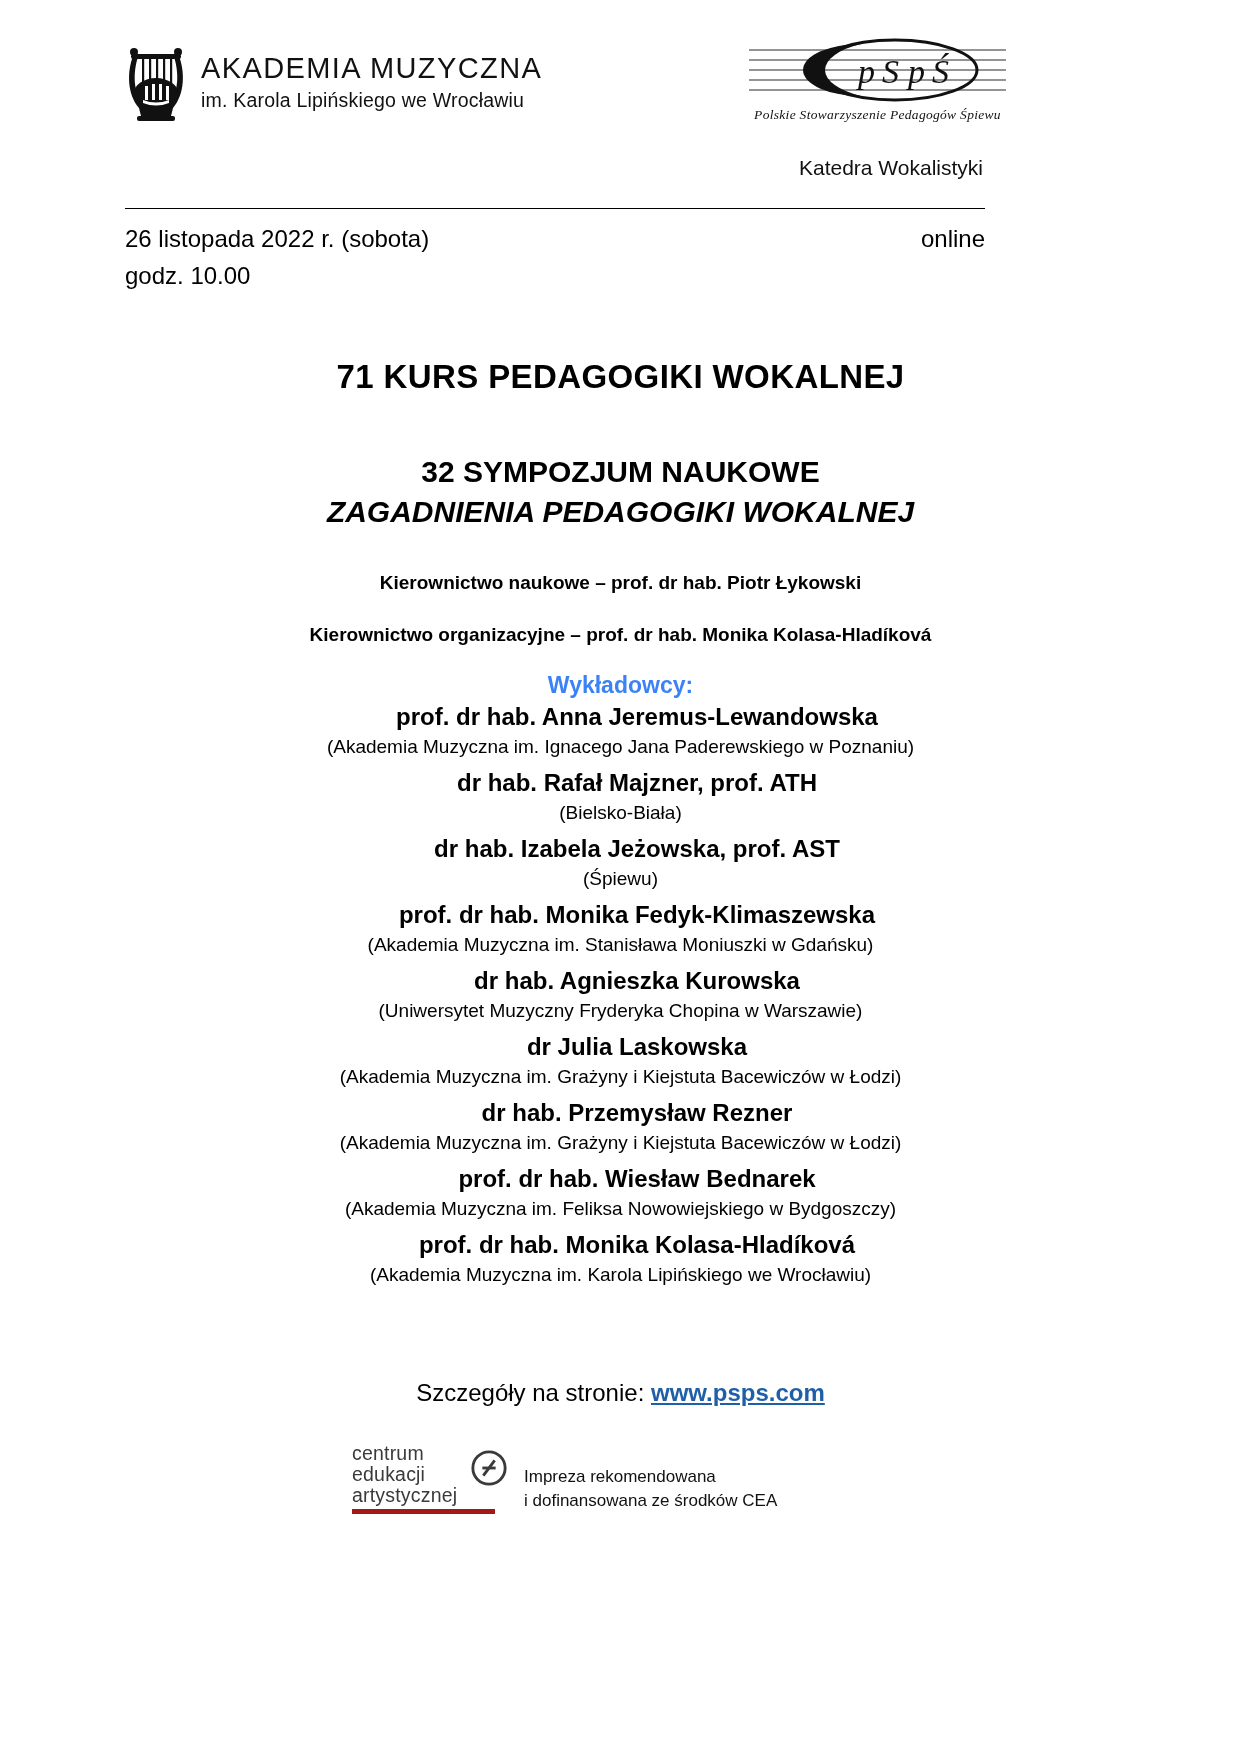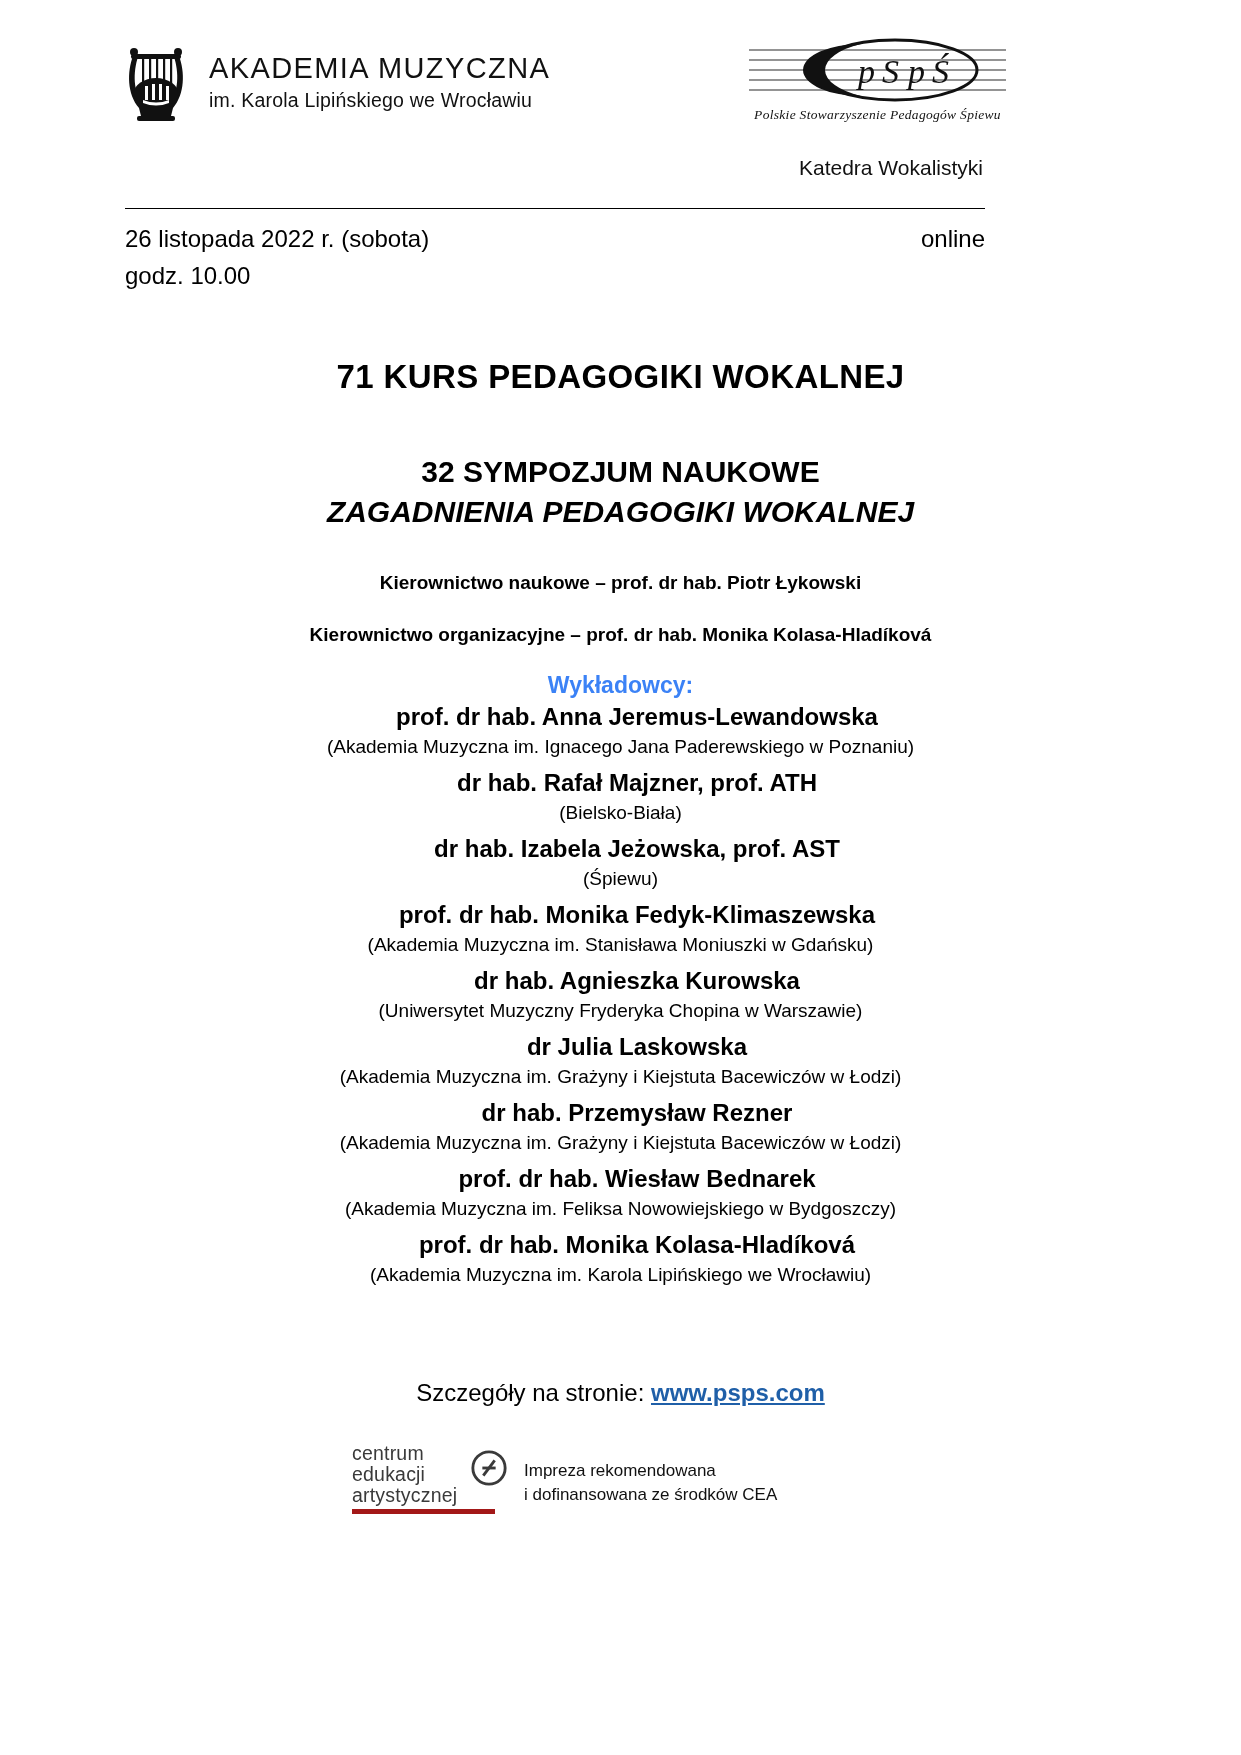--- a/index.html
+++ b/index.html
@@ -9,21 +9,21 @@
     font-family:"Liberation Sans", sans-serif;
     color:#000000;
     position:relative;
     overflow:hidden;
   }
   .page{width:1241px;height:1755px;position:relative;box-sizing:border-box;}
 
   
   .header{position:relative;height:200px;}
 
-  .am-logo{position:absolute;left:125px;top:38px;display:flex;align-items:center;gap:22px;}
+  .am-logo{position:absolute;left:125px;top:38px;display:flex;align-items:center;gap:14px;}
   .lyre{width:62px;height:85px;flex:none;}
   .am-text{display:flex;flex-direction:column;justify-content:center;}
   .am-title{font-size:29px;letter-spacing:1.4px;line-height:1.1;color:#111;}
   .am-sub{font-size:19.5px;letter-spacing:.2px;line-height:1.25;margin-top:3px;color:#111;}
 
   .psps-logo{position:absolute;left:745px;top:28px;width:265px;}
   .psps-staff{width:265px;height:85px;display:block;}
   .psps-caption{font-family:"Liberation Serif", serif;font-style:italic;font-size:13.5px;
     text-align:center;margin-top:-6px;letter-spacing:.3px;color:#111;}
 
@@ -55,21 +55,21 @@
   .lect-list{position:absolute;left:0;right:0;top:700px;text-align:center;}
   .lect{margin:0;}
   .lect-name{font-size:24px;font-weight:bold;line-height:1.42;padding-left:33px;}
   .lect-inst{font-size:19px;line-height:1.42;margin-bottom:5px;}
 
   
   .details{position:absolute;left:0;right:0;top:1379px;text-align:center;font-size:24px;}
   .details a{color:#1f5fa8;font-weight:bold;text-decoration:underline;}
 
   
-  .footer{position:absolute;left:352px;top:1443px;display:flex;align-items:flex-start;gap:22px;}
+  .footer{position:absolute;left:352px;top:1443px;display:flex;align-items:flex-end;gap:22px;}
   .cea{width:150px;position:relative;}
   .cea-lines{font-family:"Liberation Sans", sans-serif;font-size:19.5px;line-height:1.07;
       color:#3a3a3a;letter-spacing:.2px;}
   .cea-underline{width:143px;height:5px;background:#a31818;margin-top:3px;}
   .cea-mark{position:absolute;right:-6px;top:6px;width:38px;height:38px;}
   .foot-text{font-size:17px;line-height:1.42;color:#111;padding-top:16px;}
 </style>
 </head>
 <body>
 

